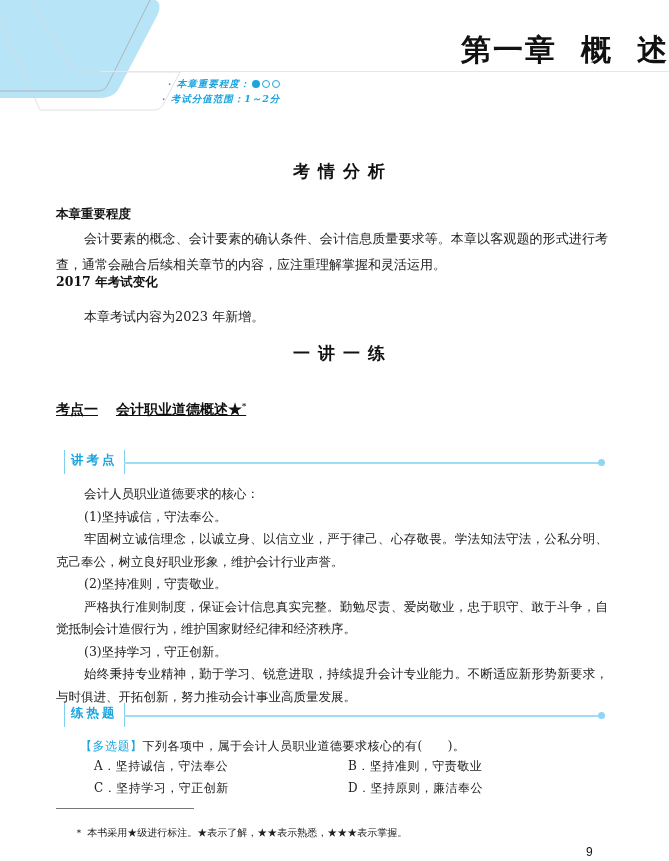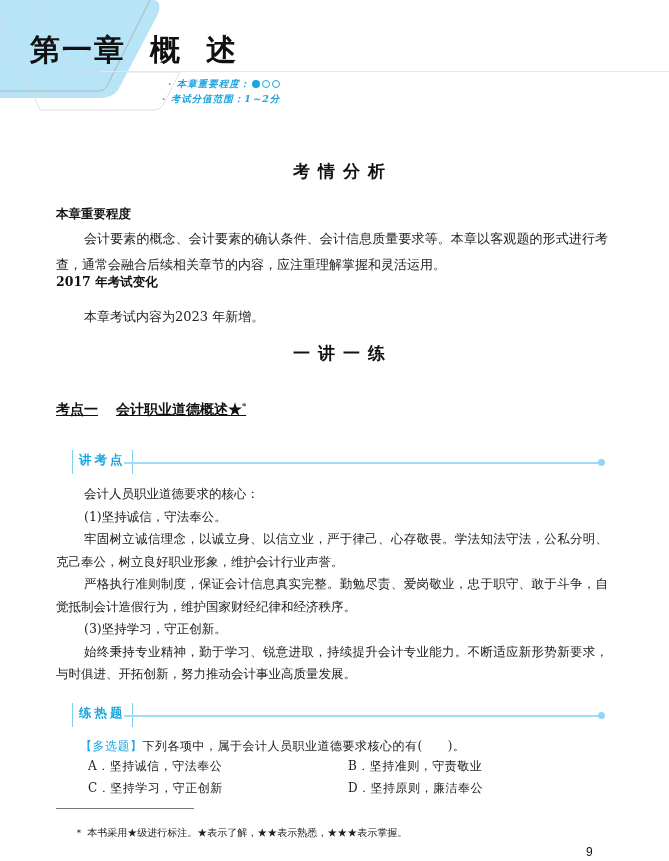--- a/index.html
+++ b/index.html
@@ -3,21 +3,21 @@
 <meta charset="utf-8">
 <style>
   * { margin: 0; padding: 0; box-sizing: border-box; }
   html, body { width: 669px; height: 861px; background: #ffffff; overflow: hidden; }
   body { position: relative; font-family: "DejaVu Serif", "Liberation Serif", serif; color: #1a1a1a; }
 
   .deco { position: absolute; left: 0; top: 0; width: 200px; height: 120px; }
 
   .chapter-title {
     position: absolute; left: 0; right: 0; top: 30px;
-    text-align: left;
+    text-align: right;
     font-family: Liberation Mono, monospace;
     font-weight: bold; font-size: 30px; letter-spacing: 2px; color: #111;
     padding-left: 30px;
   }
   .chapter-title .sp { display: inline-block; width: 24px; }
   .title-rule { position: absolute; left: 100px; right: 0; top: 71px; height: 1px; background: #e6e6e6; }
 
   .meta { position: absolute; left: 160px; font-size: 9.5px; color: #1aa5e0; font-style: italic; font-weight: bold; letter-spacing: 1px; }
   .meta1 { top: 78px; left: 168px; }
   .meta2 { top: 93px; left: 162px; }
@@ -33,36 +33,36 @@
 
   .subhead { position: absolute; left: 56px; font-weight: bold; font-size: 12.5px; color: #111; font-family: "DejaVu Serif", serif; }
   .para { position: absolute; left: 56px; width: 552px; font-size: 13px; line-height: 26px; text-indent: 28px; color: #222; text-align: justify; }
 
   .topic { position: absolute; left: 56px; top: 400px; font-weight: bold; font-size: 14px; color: #111; text-decoration: underline; }
   .topic .gap { display: inline-block; width: 18px; }
   .topic sup { font-size: 8px; }
 
   .tag-row { position: absolute; left: 56px; right: 64px; height: 24px; }
   .tag-box {
-    position: absolute; left: 16px; top: 0; height: 24px; padding: 2px 6px 0 6px;
+    position: absolute; left: 8px; top: 0; height: 24px; padding: 2px 6px 0 6px;
     font-family: "DejaVu Sans", sans-serif; font-weight: bold; font-size: 12.5px; letter-spacing: 3px; color: #1aa5e0;
     border-left: 1.5px solid #7dd0f0; border-right: 1.5px solid #7dd0f0;
   }
   .tag-line { position: absolute; left: 68px; right: 4px; top: 12px; height: 1.5px; background: #9fdcf5; }
   .tag-end { position: absolute; right: 0; top: 9px; width: 7px; height: 7px; border-radius: 50%; background: #8fd6f5; }
 
   .body-text { position: absolute; left: 56px; width: 552px; font-size: 12.5px; line-height: 22.5px; color: #222; }
   .body-text p { text-indent: 28px; text-align: justify; }
 
   .question { position: absolute; left: 80px; top: 738px; font-size: 12px; color: #222; letter-spacing: 0.5px; }
   .question .qtype { color: #1aa5e0; }
   .opts { position: absolute; left: 80px; top: 758px; width: 500px; font-size: 12px; color: #222; letter-spacing: 0.5px; }
   .opt-row { height: 22px; position: relative; }
   .opt-row span { position: absolute; }
-  .opt-row .left { left: 8px; }
+  .opt-row .left { left: 14px; }
   .opt-row .right { left: 268px; }
 
   .footnote-rule { position: absolute; left: 56px; top: 808px; width: 138px; height: 1px; background: #777; }
   .footnote { position: absolute; left: 74px; top: 826px; font-size: 10px; color: #222; }
   .page-num { position: absolute; left: 586px; top: 845px; font-family: "Liberation Sans", sans-serif; font-size: 12px; color: #111; }
 </style>
 </head>
 <body>
 
 <svg class="deco" viewBox="0 0 200 120" xmlns="http://www.w3.org/2000/svg">
@@ -100,20 +100,21 @@
 <div class="tag-row" style="top:450px;">
   <div class="tag-box">讲考点</div>
   <div class="tag-line"></div>
   <div class="tag-end"></div>
 </div>
 
 <div class="body-text" style="top:483px;">
   <p>会计人员职业道德要求的核心：</p>
   <p>(1)坚持诚信，守法奉公。</p>
   <p>牢固树立诚信理念，以诚立身、以信立业，严于律己、心存敬畏。学法知法守法，公私分明、克己奉公，树立良好职业形象，维护会计行业声誉。</p>
+  <p>(2)坚持准则，守责敬业。</p>
   <p>严格执行准则制度，保证会计信息真实完整。勤勉尽责、爱岗敬业，忠于职守、敢于斗争，自觉抵制会计造假行为，维护国家财经纪律和经济秩序。</p>
   <p>(3)坚持学习，守正创新。</p>
   <p>始终秉持专业精神，勤于学习、锐意进取，持续提升会计专业能力。不断适应新形势新要求，与时俱进、开拓创新，努力推动会计事业高质量发展。</p>
 </div>
 
 <div class="tag-row" style="top:703px;">
   <div class="tag-box">练热题</div>
   <div class="tag-line"></div>
   <div class="tag-end"></div>
 </div>

